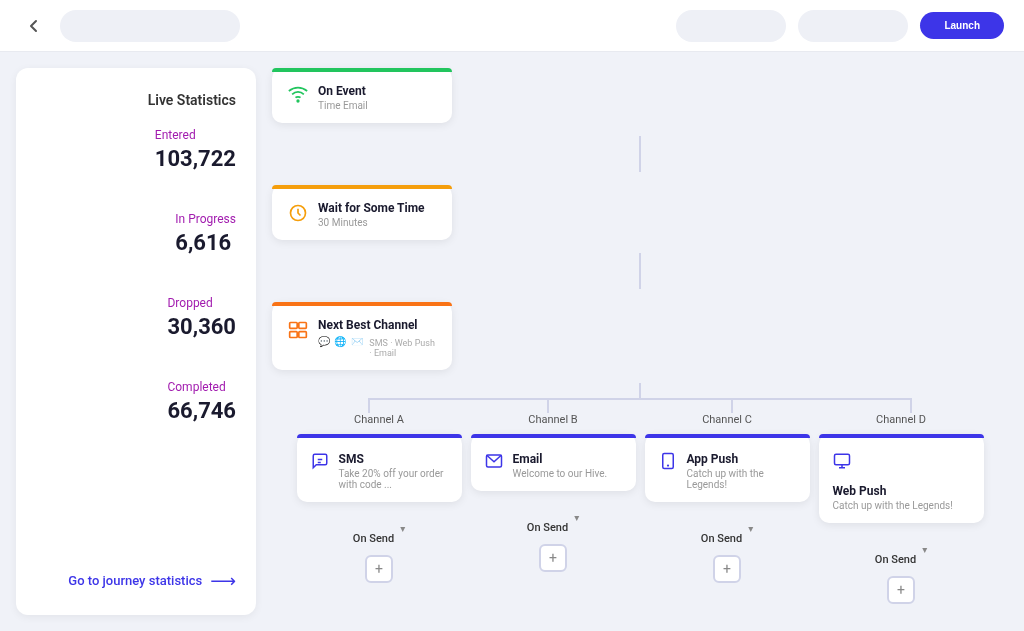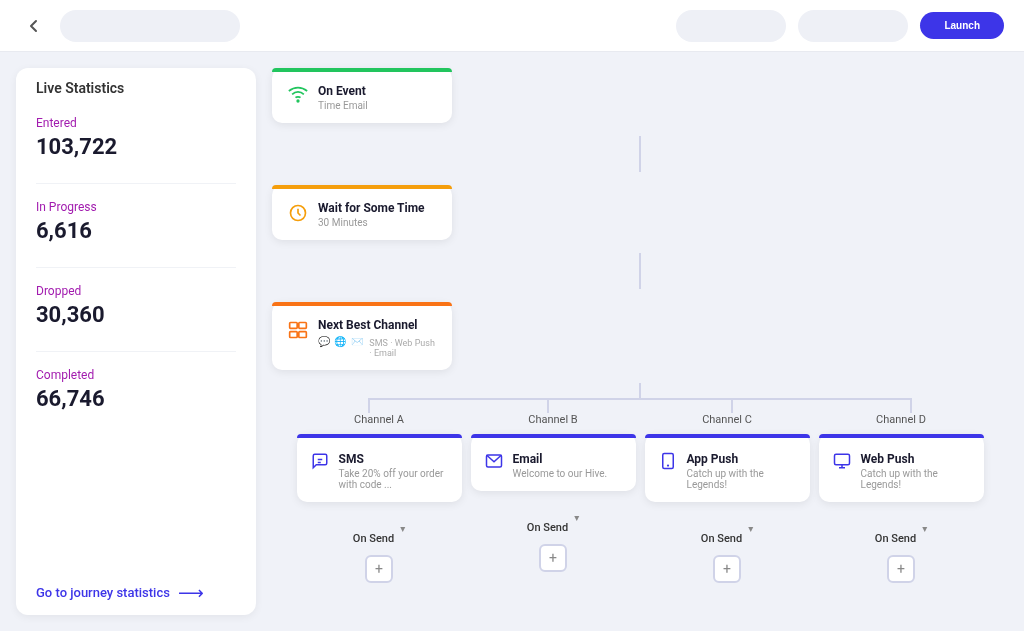--- a/index.html
+++ b/index.html
@@ -55,25 +55,26 @@
       display: flex;
       height: calc(631px - 52px);
     }
 
     
     .sidebar {
       width: 240px;
       background: #fff;
       border-radius: 12px;
       margin: 16px 0 16px 16px;
-      padding: 12px 20px;
+      padding: 24px 20px;
       display: flex;
       flex-direction: column;
       gap: 0;
       box-shadow: 0 2px 8px rgba(0,0,0,0.06);
+      align-items: flex-end;
     }
     .sidebar-title {
       font-size: 14px;
       font-weight: 600;
       color: #333;
       margin-bottom: 20px;
     }
     .stat-block {
       margin-bottom: 20px;
     }
@@ -462,21 +463,21 @@
             <div class="on-send-row">
               <span class="on-send-label">On Send</span>
               <span class="chevron-icon">▾</span>
             </div>
             <div class="add-btn">+</div>
           </div>
 
           <div class="branch-col">
             <div class="channel-card">
               <div class="node-top-bar bar-blue"></div>
-              <div class="node-inner" style="padding-top:6px;">
+              <div class="node-inner" style="padding-top:6px;flex-direction:column;">
                 <span style="color:#3d35e8;font-size:16px;">
                   <svg width="18" height="18" viewBox="0 0 24 24" fill="none" stroke="#3d35e8" stroke-width="2">
                     <rect x="2" y="3" width="20" height="14" rx="2"></rect>
                     <line x1="8" y1="21" x2="16" y2="21"></line>
                     <line x1="12" y1="17" x2="12" y2="21"></line>
                   </svg>
                 </span>
                 <div>
                   <div class="node-title">Web Push</div>
                   <div class="node-subtitle">Catch up with the Legends!</div>

